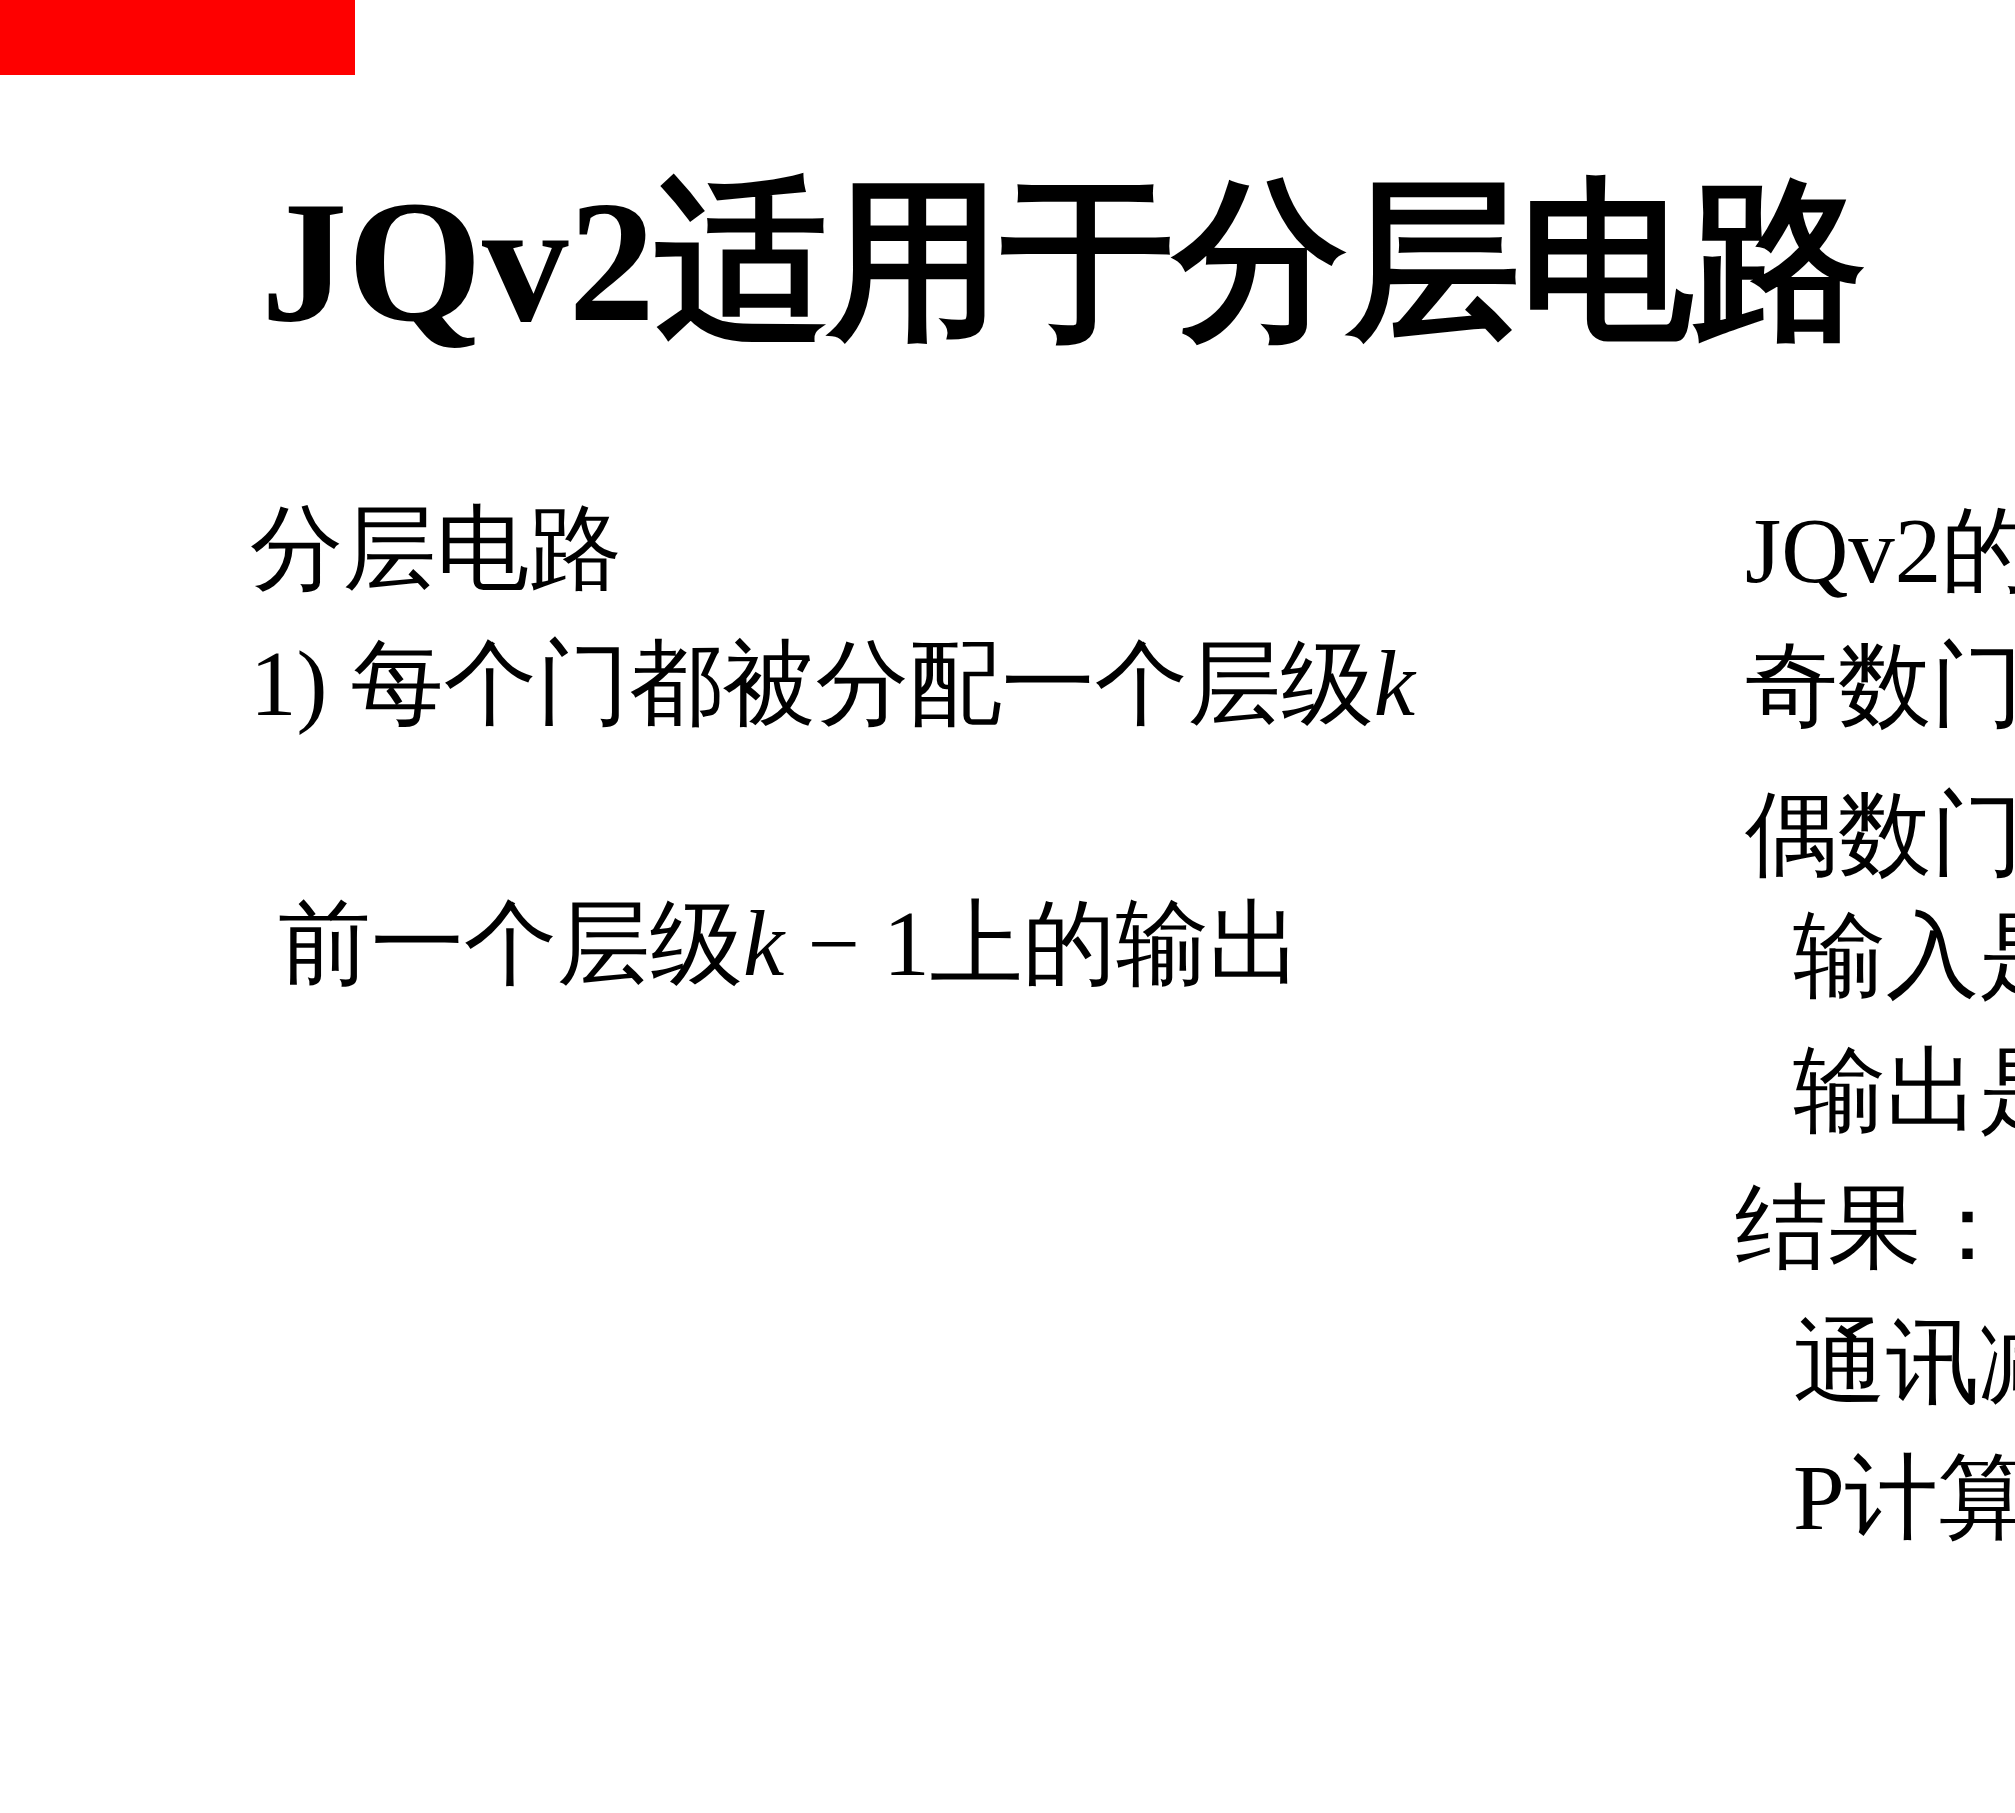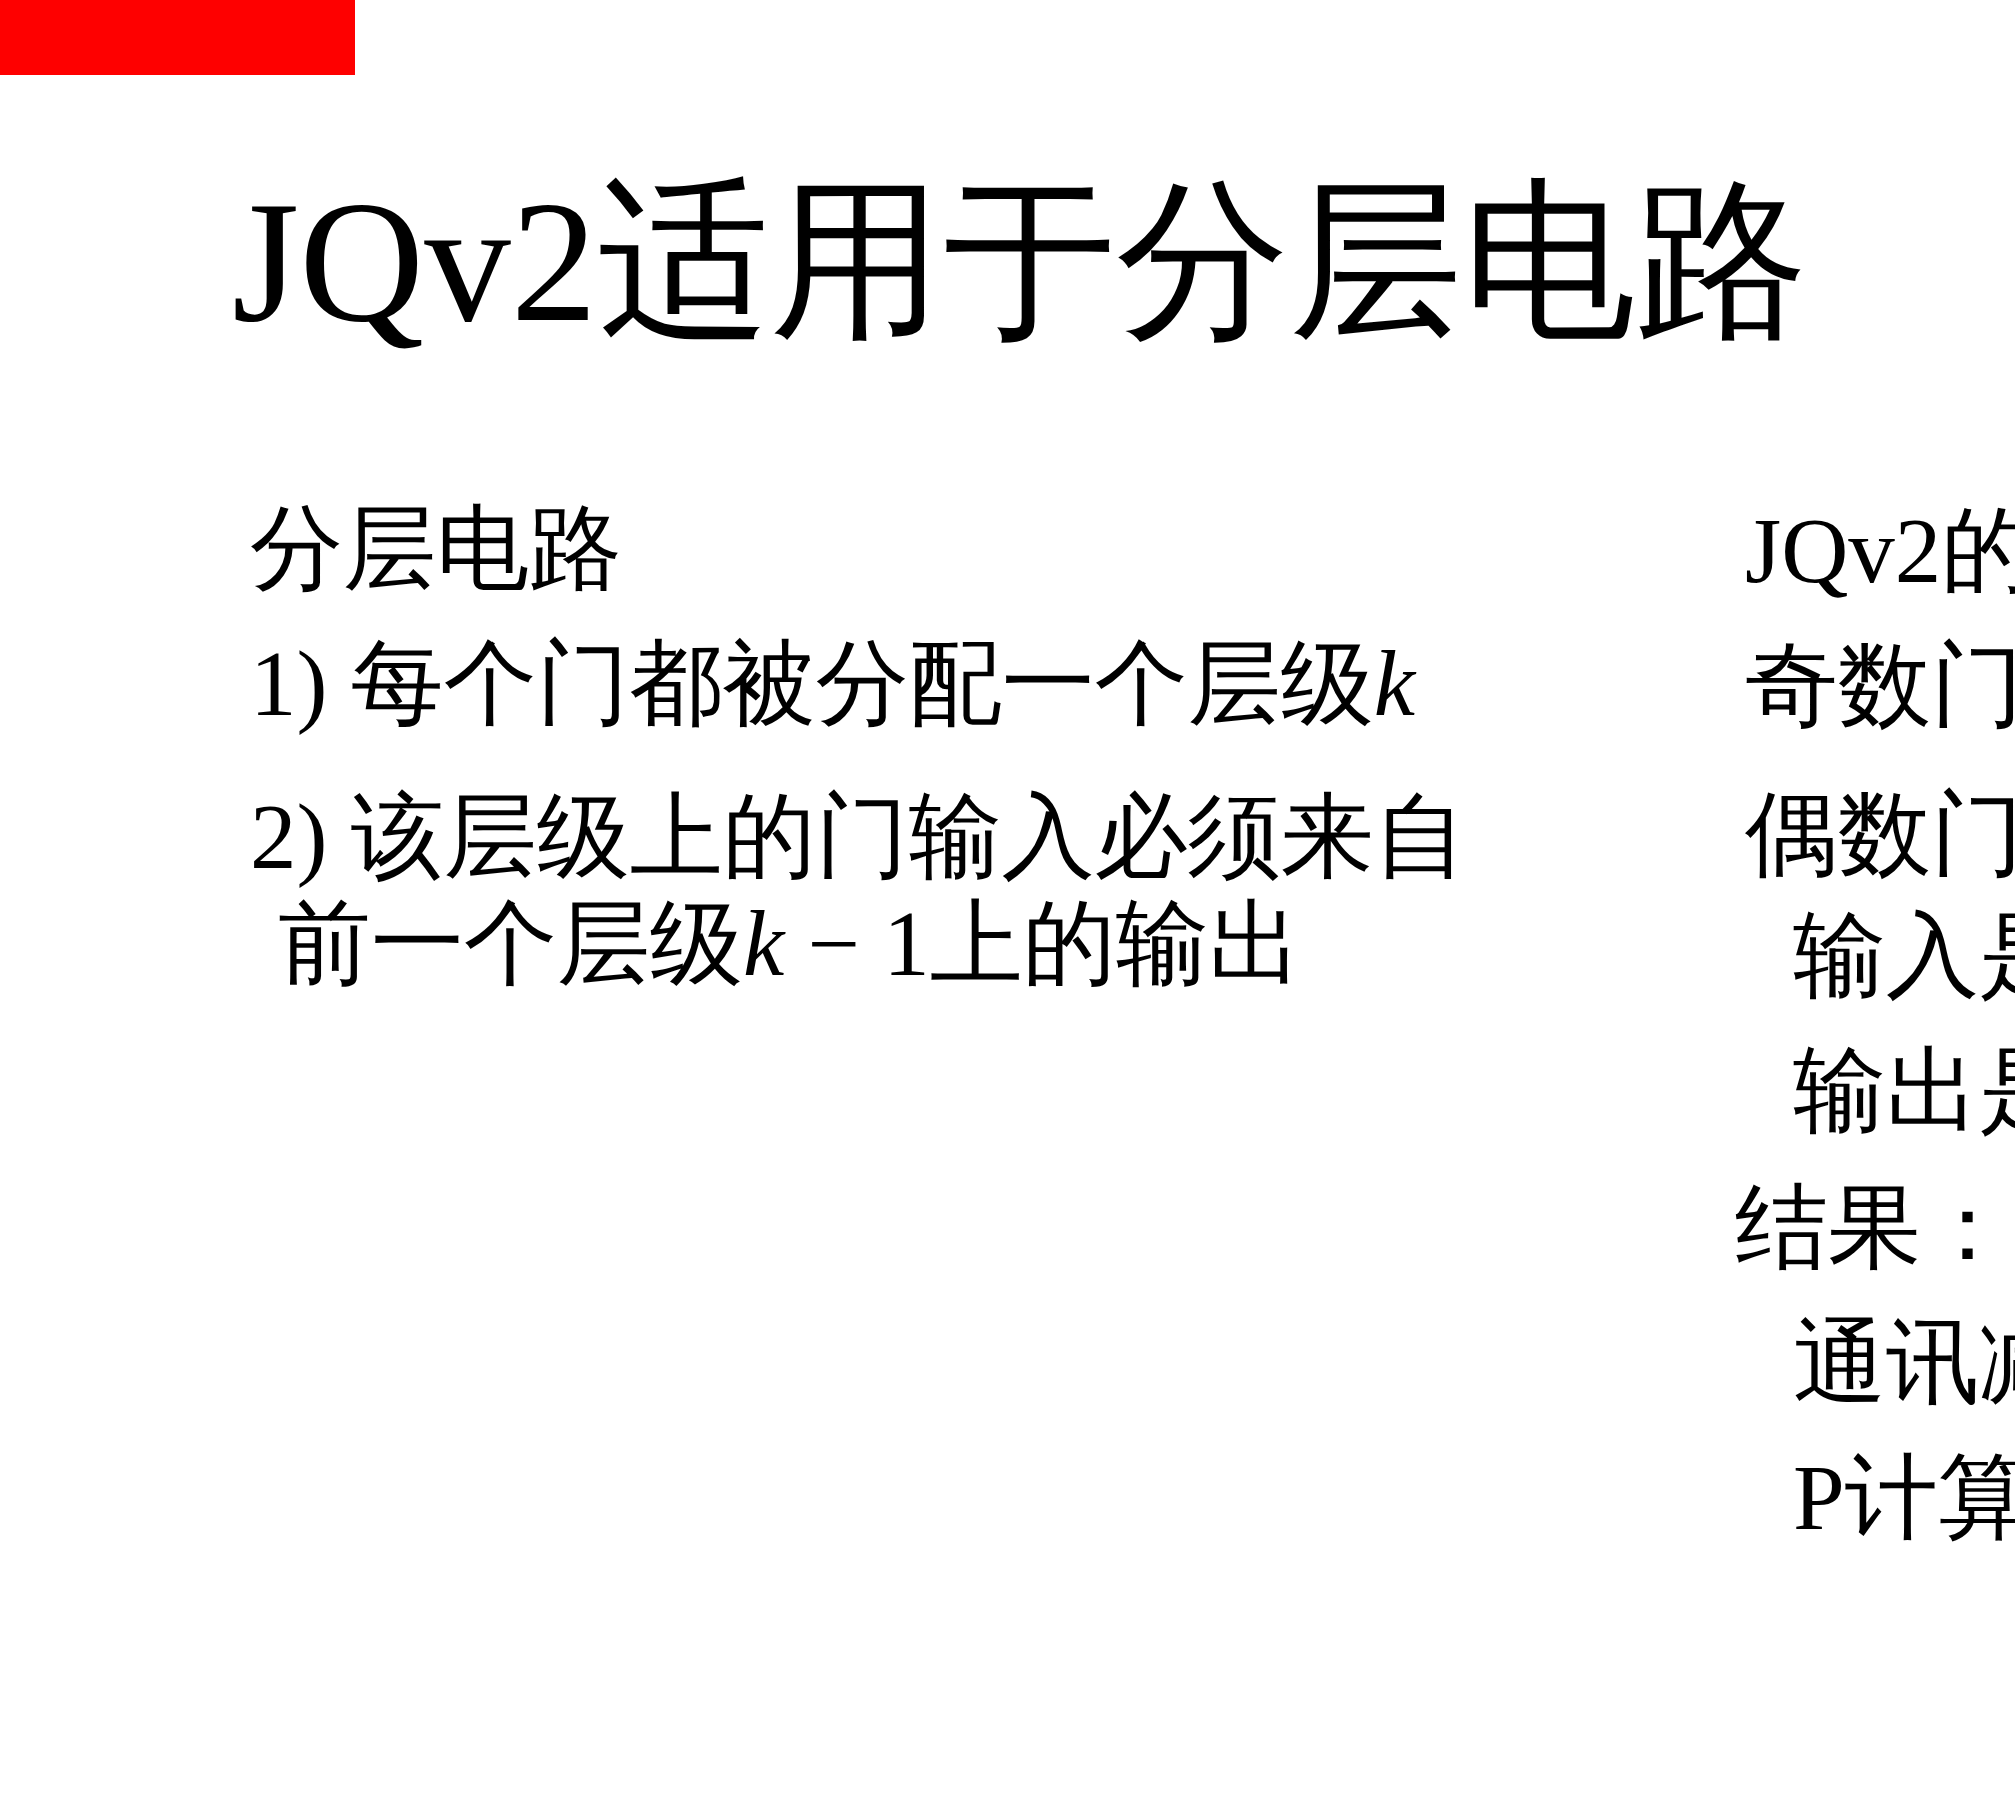--- a/index.html
+++ b/index.html
@@ -14,23 +14,23 @@
     background: #ffffff;
     color: #000000;
     overflow: hidden;
   }
   .corner-marker {
     position: absolute; left: 0; top: 0;
     width: 355px; height: 75px;
     background: #fe0000;
   }
   .title {
-    position: absolute; left: 232px; top: 167px;
+    position: absolute; left: 261px; top: 167px;
     font-size: 173px; line-height: 1.1;
-    white-space: nowrap; font-weight: 400;
+    white-space: nowrap; font-weight: 700;
   }
   .line {
     position: absolute;
     font-size: 93px; line-height: 1.1;
     white-space: nowrap;
   }
   .it { font-style: italic; }
   
   .l0 { left: 250px; top: 498px; text-align: center; }
   .l1 { left: 250px; top: 633px; }
@@ -55,23 +55,20 @@
   <div class="corner-marker"></div>
 
   <div class="title">JQv2适用于分层电路</div>
 
   <div class="line l0">
     <span>分层电路</span>
   </div>
   <div class="line l1">
     <span>1) 每个门都被分配一个层级</span><span class="it">k</span>
   </div>
-  <div class="line l2">
-    <span>2) 该层级上的门输入必须来自</span>
-  </div>
   <div class="line l3">
     <span>前一个层级</span><span class="it">k</span><span> − 1上的输出</span>
   </div>
 
   <div class="line r0">
     <span>JQv2的优化</span>
   </div>
   <div class="line r1">
     <span>奇数门：运行QuickSilver</span>
   </div>

